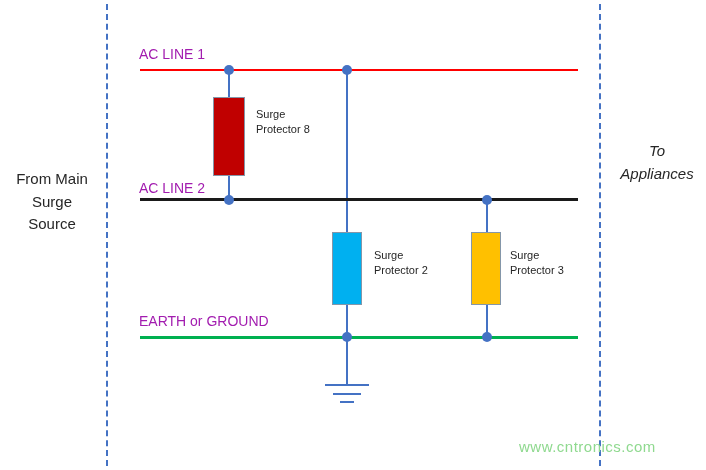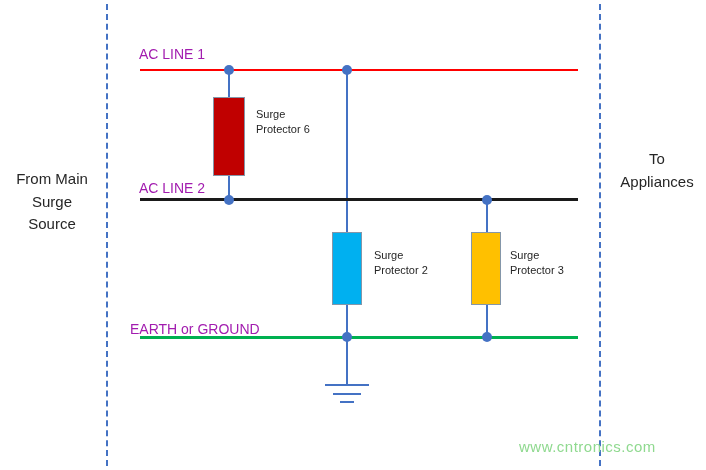--- a/index.html
+++ b/index.html
@@ -28,42 +28,42 @@
 <div class="canvas">
 
   <div class="dashed-line" style="left: 106px; border-color: rgb(68, 114, 196);"></div>
   <div class="dashed-line" style="left: 599px; border-color: rgb(68, 114, 196);"></div>
 
   <div class="side-label" style="left:3px; top:160px; width:98px;margin-top:8px;">
     <div>From Main</div>
     <div>Surge</div>
     <div>Source</div>
   </div>
-  <div class="side-label" style="left:611px; top:148px; width:92px;">
+  <div class="side-label" style="left:611px; top:140px; width:92px;font-style:italic;">
     <div>To</div>
     <div>Appliances</div>
   </div>
 
   <div class="vwire" style="left: 228px; top: 70px; height: 131px; background: rgb(68, 114, 196);"></div>
   <div class="vwire" style="left: 346px; top: 70px; height: 315px; background: rgb(68, 114, 196);"></div>
   <div class="vwire" style="left: 486px; top: 199px; height: 140px; background: rgb(68, 114, 196);"></div>
 
   <div class="line-label" style="left:139px; top:46px;">AC LINE 1</div>
   <div class="hline" style="top: 69px; height: 2px; background: rgb(255, 0, 0);"></div>
 
   <div class="line-label" style="left:139px; top:180px;">AC LINE 2</div>
   <div class="hline" style="top: 198px; height: 3px; background: rgb(26, 26, 26);"></div>
 
-  <div class="line-label" style="left:130px; top:313px;margin-top:8px;">EARTH or GROUND</div>
+  <div class="line-label" style="left:139px; top:313px;">EARTH or GROUND</div>
   <div class="hline" style="top: 336px; height: 3px; background: rgb(0, 176, 80);"></div>
 
   <div class="protector" style="left: 213px; top: 97px; width: 32px; height: 79px; background: rgb(192, 0, 0);"></div>
   <div class="sp-label" style="left:256px; top:107px;">
     <div>Surge</div>
-    <div>Protector 6</div>
+    <div>Protector 8</div>
   </div>
 
   <div class="protector" style="left: 332px; top: 232px; width: 30px; height: 73px; background: rgb(0, 176, 240);"></div>
   <div class="sp-label" style="left:374px; top:248px;">
     <div>Surge</div>
     <div>Protector 2</div>
   </div>
 
   <div class="protector" style="left: 471px; top: 232px; width: 30px; height: 73px; background: rgb(255, 192, 0);"></div>
   <div class="sp-label" style="left:510px; top:248px;">

